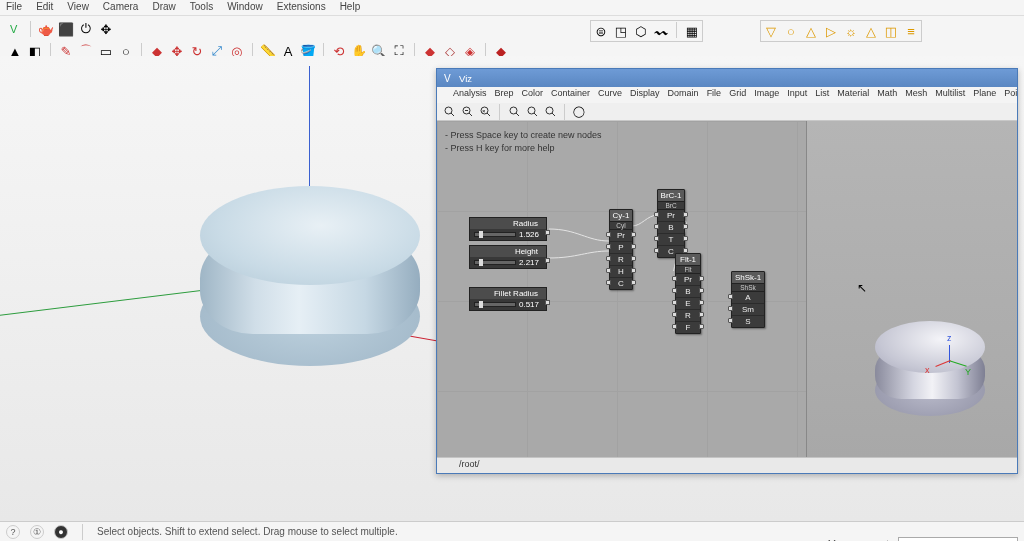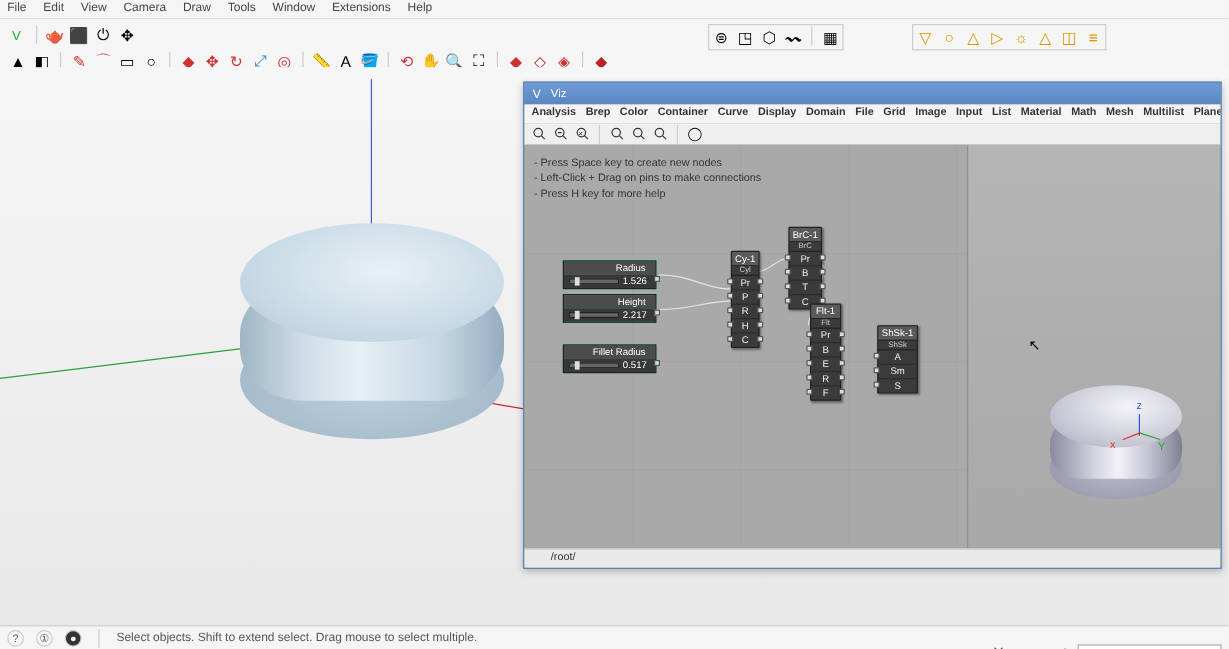--- a/index.html
+++ b/index.html
@@ -49,21 +49,21 @@
 .axis-gizmo .gz.zl{ width:1px; height:18px; background:#35d; left:20px; top:6px;}
 .axis-gizmo .gz.y { color:#2a2; right:-2px; bottom:2px;}
 .axis-gizmo .gz.yl{ width:18px; height:1px; background:#2a2; left:20px; top:24px; transform:rotate(18deg);}
 .axis-gizmo .gz.x { color:#d33; left:-4px; bottom:4px;}
 .axis-gizmo .gz.xl{ width:16px; height:1px; background:#d33; left:6px; top:24px; transform:rotate(-22deg);}
 
 
 .viz { position:absolute; left:436px; top:68px; width:582px; height:406px; background:#a6a6a6; border:1px solid #4a7ab8; box-shadow:0 2px 6px rgba(0,0,0,.25); font-size:9.5px; }
 .viz-title { background: linear-gradient(#6e9bd6,#5a87c2); color:#fff; height:18px; display:flex; align-items:center; padding:0 6px; }
 .viz-title svg { margin-right:4px; }
-.viz-menubar { background:#f4f4f4; height:16px; display:flex; gap:8px; padding:1px 6px; font-size:9px; color:#333; overflow:hidden; white-space:nowrap;font-weight:bold; }
+.viz-menubar { background:#f4f4f4; height:16px; display:flex; gap:8px; padding:1px 16px; font-size:9px; color:#333; overflow:hidden; white-space:nowrap; }
 .viz-menubar span { flex:0 0 auto; }
 .viz-toolbar { background:#efefef; height:18px; border-bottom:1px solid #c8c8c8; display:flex; align-items:center; gap:2px; padding:0 4px;}
 .viz-toolbar .tb-ico { width:16px; height:16px; font-size:11px; }
 .viz-body { position:absolute; top:52px; left:0; right:0; bottom:16px; display:flex; }
 .viz-graph { flex:0 0 370px; background:#a9a9a9; position:relative; border-right:1px solid #888; }
 .viz-preview { flex:1; background: linear-gradient(#b5b5b5,#a8a8a8); position:relative; }
 .viz-status { position:absolute; left:0; right:0; bottom:0; height:16px; background:#e9e9e9; border-top:1px solid #c4c4c4; padding:1px 22px; font-size:9px; color:#333; }
 
 
 .viz-graph::before { content:''; position:absolute; inset:0; background-image: linear-gradient(#9a9a9a 1px, transparent 1px), linear-gradient(90deg,#9a9a9a 1px, transparent 1px); background-size: 90px 90px; opacity:.4; }
@@ -73,21 +73,21 @@
 
 .node { position:absolute; background:#3b3b3b; color:#eee; border:1px solid #222; border-radius:1px; font-size:8px; text-align:center; box-shadow:1px 1px 2px rgba(0,0,0,.4); }
 .node .hdr { background:#5a5a5a; color:#fff; padding:1px 2px; font-size:8px; border-bottom:1px solid #222; white-space:nowrap; }
 .node .sub { font-size:6.5px; color:#ccc; padding:0 2px; border-bottom:1px solid #222; }
 .node .row { padding:1px 4px; border-bottom:1px solid #2b2b2b; position:relative; }
 .node .row:last-child { border-bottom:none; }
 .node .pin{ position:absolute; width:5px; height:5px; background:#ddd; border:1px solid #555; border-radius:1px; top:2px; }
 .node .pin.l{ left:-4px;} .node .pin.r{ right:-4px;}
 
 
-.slider { position:absolute; background:#14b8a6; color:#fff; border:1px solid #222; font-size:8px; width:78px; }
+.slider { position:absolute; background:#ec4899; color:#fff; border:1px solid #222; font-size:8px; width:78px; }
 .slider .lbl { text-align:right; padding:1px 8px 1px 4px; background:#4c4c4c;}
 .slider .val { display:flex; align-items:center; background:#383838; padding:1px 4px; position:relative;}
 .slider .val .bar { width:42px; height:5px; background:#666; border:1px solid #222; margin-right:3px;}
 .slider .val .bar i{ display:block; width:4px; height:7px; background:#ddd; margin:-2px 0 0 4px;}
 .slider .pin{ position:absolute; width:5px; height:5px; background:#ddd; border:1px solid #555; top:12px; right:-4px;}
 
 svg.wires { position:absolute; inset:0; pointer-events:none; }
 .wire { stroke:#e4e4e4; stroke-width:1; fill:none; }
 
 
@@ -259,21 +259,20 @@
       </div>
     <div class="tb-sep"></div>
     <div class="tb-ico">◯</div>
   </div>
 
   <div class="viz-body">
 
     <div class="viz-graph">
       <div class="hints">
         <div>- Press Space key to create new nodes</div>
-        <div>- Left-Click + Drag on pins to make connections</div>
         <div>- Press H key for more help</div>
       </div>
 
       <svg class="wires">
         <path class="wire" d="M112,108 C140,108 150,120 172,120"></path>
         <path class="wire" d="M112,137 C140,137 150,130 172,130"></path>
         <path class="wire" d="M112,179 C150,179 220,173 238,173"></path>
         <path class="wire" d="M195,105 C205,105 210,94 221,94"></path>
         <path class="wire" d="M248,100 C256,100 230,155 238,155"></path>
         <path class="wire" d="M264,160 C276,160 282,172 294,172"></path>

